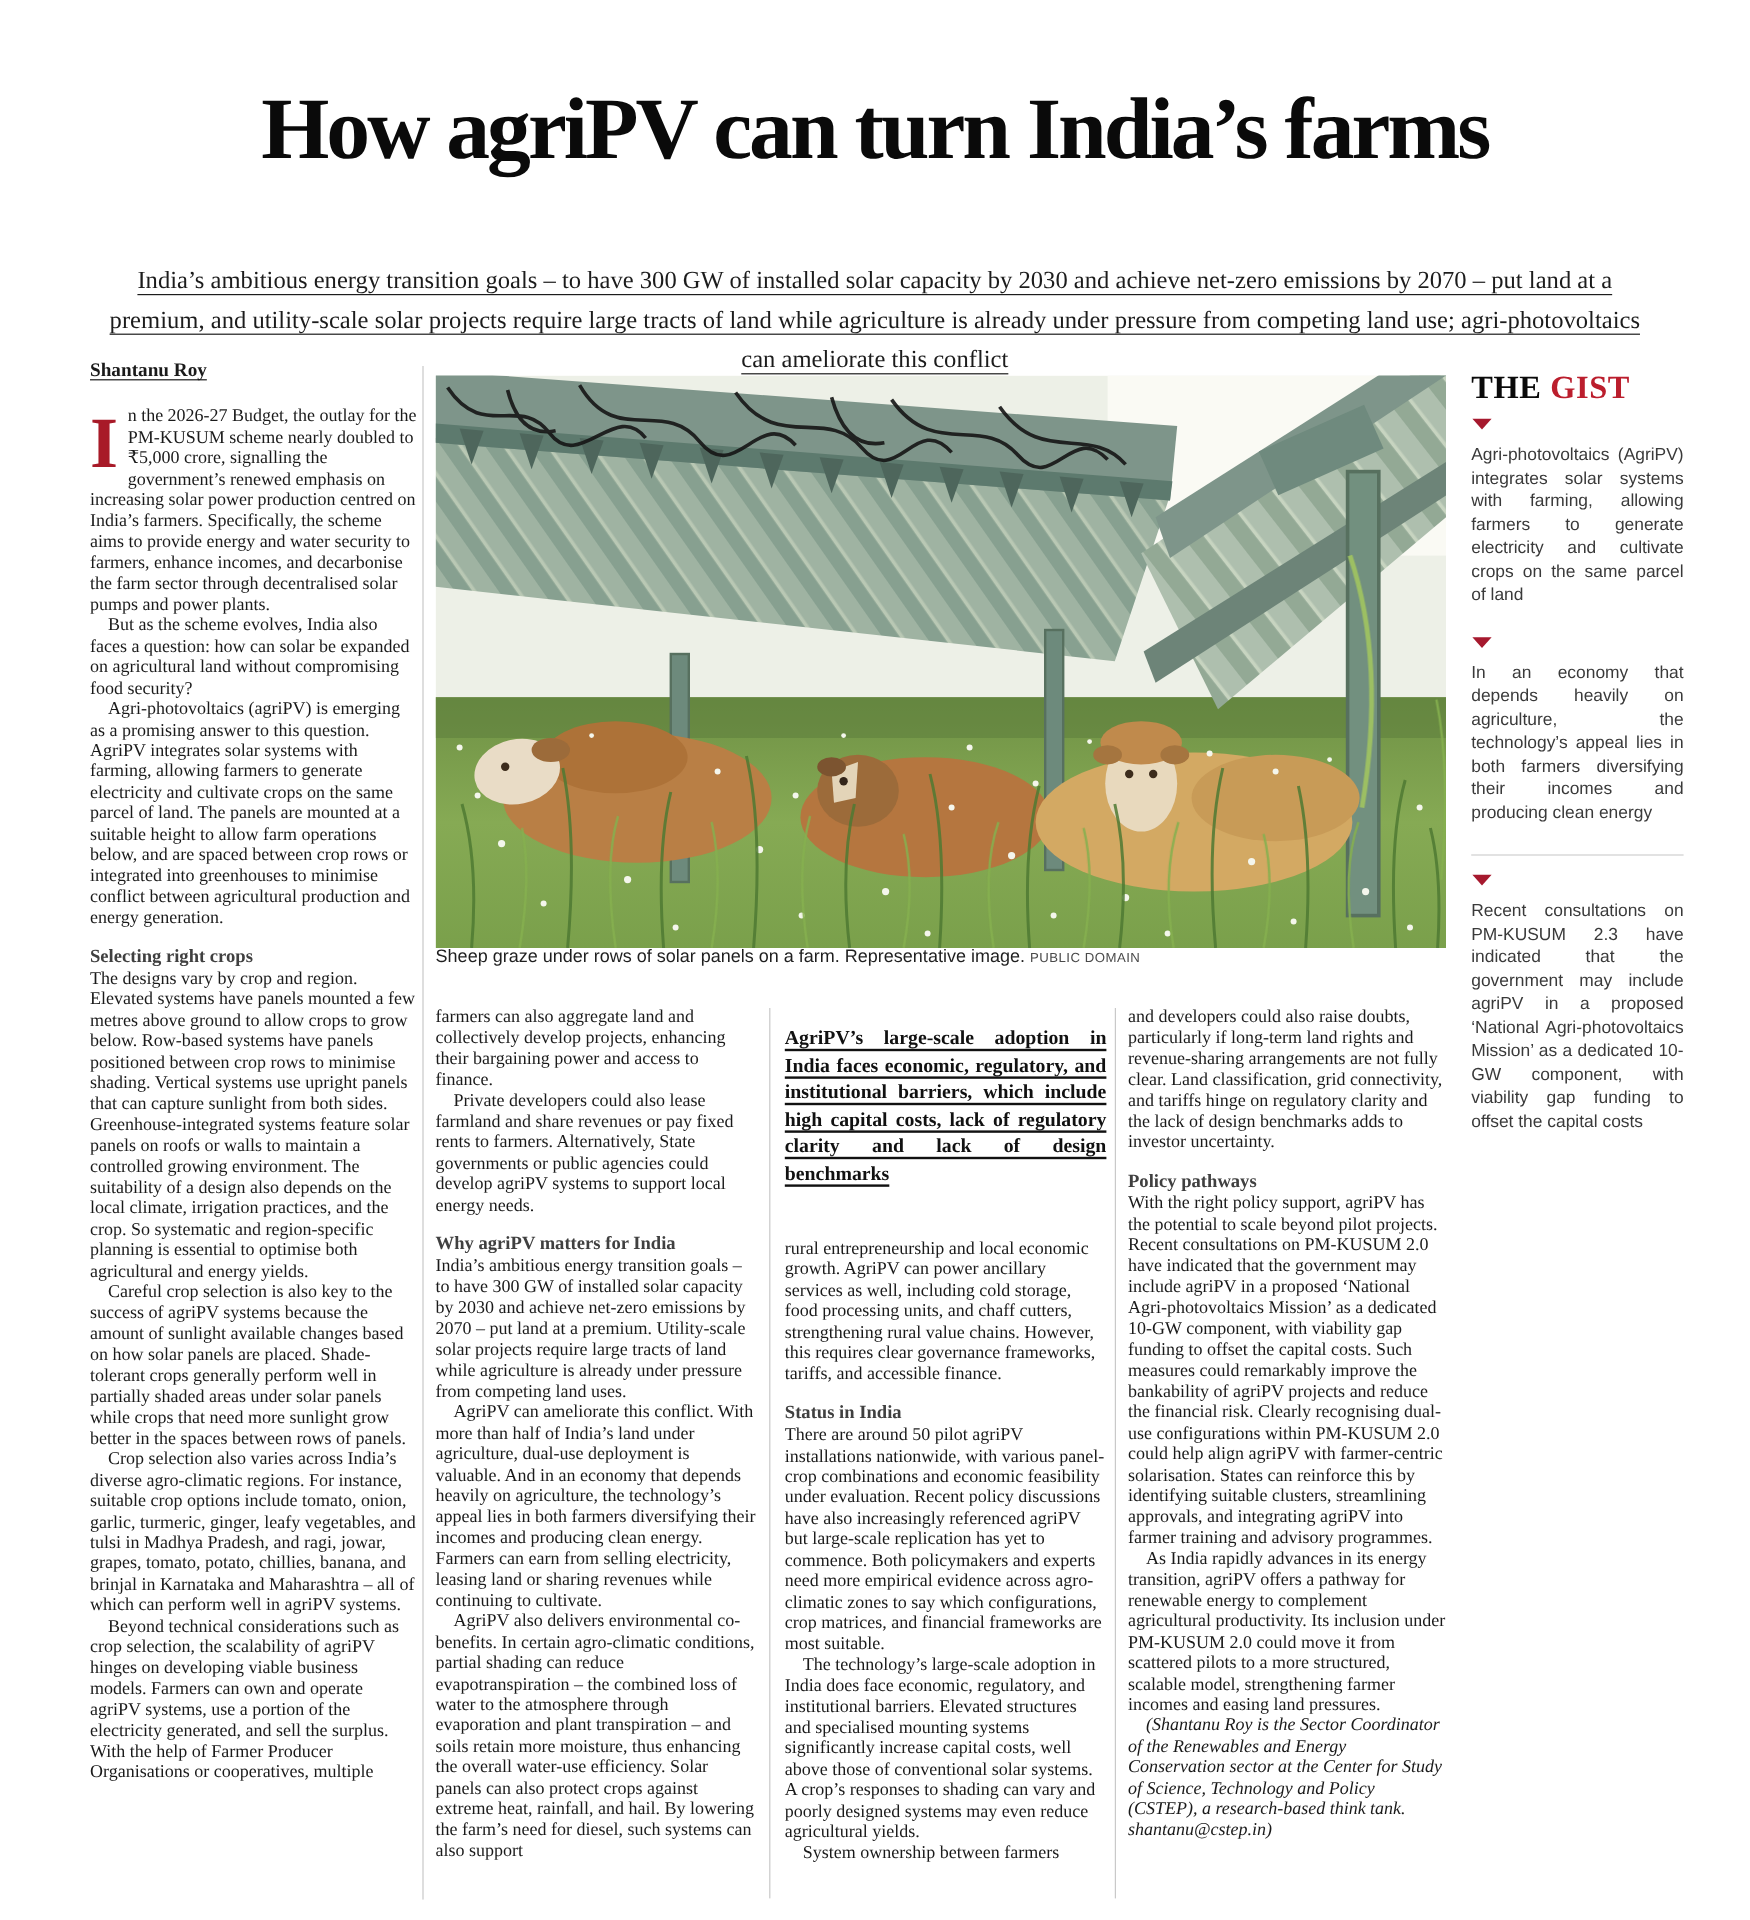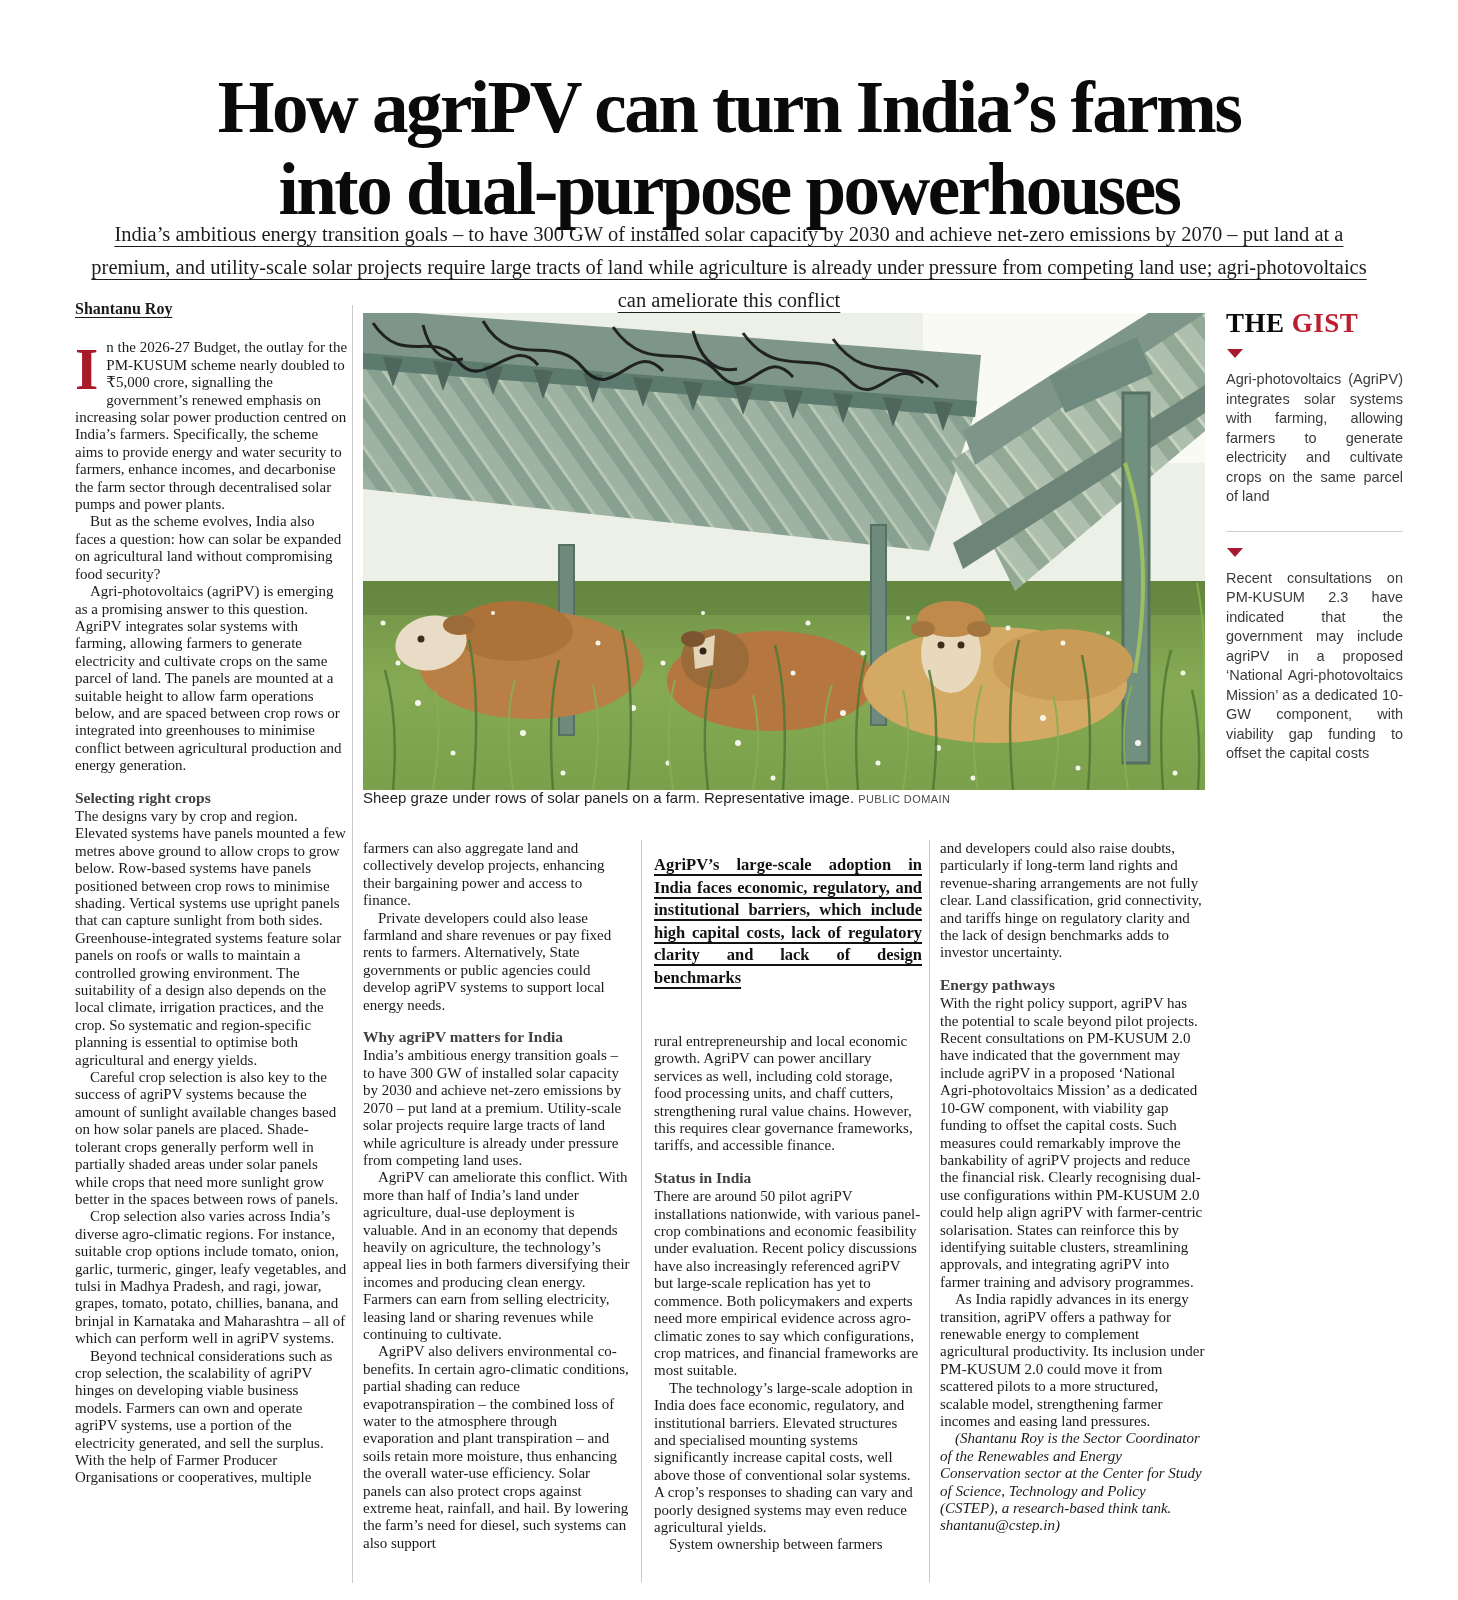--- a/index.html
+++ b/index.html
@@ -69,21 +69,21 @@
     width:0; height:0; border-left:8px solid transparent; border-right:8px solid transparent;
     border-top:9px solid #a6192e; margin:0 0 12px 1px;
   }
   .gist-text { font-size:14.5px; line-height:19.5px; color:#3a3a3a; text-align:justify; }
 </style>
 </head>
 <body>
 
 <div class="page">
 
-  <h1 class="headline"><span>How agriPV can turn India’s farms</span><br><span>into dual-purpose powerhouses</span></h1>
+  <h1 class="headline"><span>How agriPV can turn India’s farms</span><br></h1>
 
   <div class="standfirst">India’s ambitious energy transition goals – to have 300 GW of installed solar capacity by 2030 and achieve net-zero emissions by 2070 – put land at a premium, and utility-scale solar projects require large tracts of land while agriculture is already under pressure from competing land use; agri-photovoltaics can ameliorate this conflict</div>
 
   <div class="v-divider vd-1"></div>
   <div class="v-divider vd-2"></div>
   <div class="v-divider vd-3"></div>
 
   <div class="col col-1">
     <p class="byline">Shantanu Roy</p>
     <div>
@@ -264,33 +264,37 @@
   <div class="col col-3">
       <div class="pullquote">AgriPV’s large-scale adoption in India faces economic, regulatory, and institutional barriers, which include high capital costs, lack of regulatory clarity and lack of design benchmarks</div>
       <p class="para">rural entrepreneurship and local economic growth. AgriPV can power ancillary services as well, including cold storage, food processing units, and chaff cutters, strengthening rural value chains. However, this requires clear governance frameworks, tariffs, and accessible finance.</p>
       <h3 class="col-heading">Status in India</h3>
       <p class="para">There are around 50 pilot agriPV installations nationwide, with various panel-crop combinations and economic feasibility under evaluation. Recent policy discussions have also increasingly referenced agriPV but large-scale replication has yet to commence. Both policymakers and experts need more empirical evidence across agro-climatic zones to say which configurations, crop matrices, and financial frameworks are most suitable.</p>
       <p class="para indent">The technology’s large-scale adoption in India does face economic, regulatory, and institutional barriers. Elevated structures and specialised mounting systems significantly increase capital costs, well above those of conventional solar systems. A crop’s responses to shading can vary and poorly designed systems may even reduce agricultural yields.</p>
       <p class="para indent">System ownership between farmers</p>
     </div>
   <div class="col col-4">
       <p class="para">and developers could also raise doubts, particularly if long-term land rights and revenue-sharing arrangements are not fully clear. Land classification, grid connectivity, and tariffs hinge on regulatory clarity and the lack of design benchmarks adds to investor uncertainty.</p>
-      <h3 class="col-heading">Energy pathways</h3>
+      <h3 class="col-heading">Policy pathways</h3>
       <p class="para">With the right policy support, agriPV has the potential to scale beyond pilot projects. Recent consultations on PM-KUSUM 2.0 have indicated that the government may include agriPV in a proposed ‘National Agri-photovoltaics Mission’ as a dedicated 10-GW component, with viability gap funding to offset the capital costs. Such measures could remarkably improve the bankability of agriPV projects and reduce the financial risk. Clearly recognising dual-use configurations within PM-KUSUM 2.0 could help align agriPV with farmer-centric solarisation. States can reinforce this by identifying suitable clusters, streamlining approvals, and integrating agriPV into farmer training and advisory programmes.</p>
       <p class="para indent">As India rapidly advances in its energy transition, agriPV offers a pathway for renewable energy to complement agricultural productivity. Its inclusion under PM-KUSUM 2.0 could move it from scattered pilots to a more structured, scalable model, strengthening farmer incomes and easing land pressures.</p>
       <p class="para indent credit">(Shantanu Roy is the Sector Coordinator of the Renewables and Energy Conservation sector at the Center for Study of Science, Technology and Policy (CSTEP), a research-based think tank. shantanu@cstep.in)</p>
     </div>
 
   <aside class="gist">
     <h2 class="gist-title"><span>THE</span> <span class="red">GIST</span></h2>
     <div id="gist-items">
         <div class="gist-item">
           <div class="gist-tri"></div>
           <div class="gist-text">Agri-photovoltaics (AgriPV) integrates solar systems with farming, allowing farmers to generate electricity and cultivate crops on the same parcel of land</div>
         </div>
+        <div class="gist-item">
+          <div class="gist-tri"></div>
+          <div class="gist-text">In an economy that depends heavily on agriculture, the technology’s appeal lies in both farmers diversifying their incomes and producing clean energy</div>
+        </div>
         <div class="gist-item separated">
           <div class="gist-tri"></div>
           <div class="gist-text">Recent consultations on PM-KUSUM 2.3 have indicated that the government may include agriPV in a proposed ‘National Agri-photovoltaics Mission’ as a dedicated 10-GW component, with viability gap funding to offset the capital costs</div>
         </div>
       </div>
   </aside>
 
 </div>
 
 </body></html>

